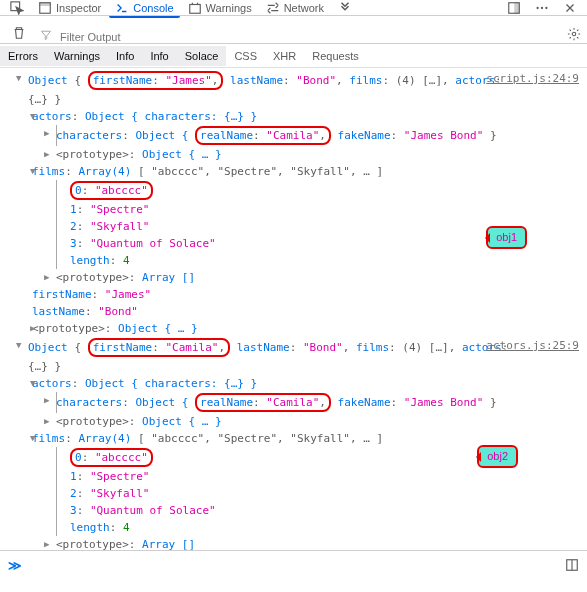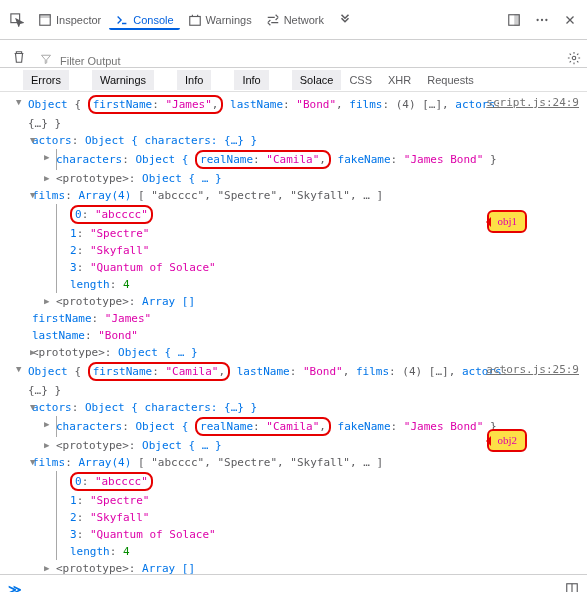--- a/index.html
+++ b/index.html
@@ -1,46 +1,46 @@
 <!DOCTYPE html>
 <html><head>
 <meta charset="utf-8">
 <style>
 * { box-sizing: border-box; margin: 0; padding: 0; }
 body { font-family: -apple-system, BlinkMacSystemFont, "Segoe UI", sans-serif; font-size: 11px; color: #0c0c0d; background: #fff; width: 587px; height: 592px; overflow: hidden; }
-.toolbar { display: flex; align-items: center; height: 40px; border-bottom: 1px solid #cfcfd0; padding: 0 4px; gap: 2px; }
+.toolbar { display: flex; align-items: center; height: 16px; border-bottom: 1px solid #cfcfd0; padding: 0 4px; gap: 2px; }
 .tool-btn { display: flex; align-items: center; gap: 4px; padding: 3px 6px; border-radius: 2px; cursor: pointer; color: #5c5c5f; }
 .tool-btn.active { color: #0060df; border-bottom: 2px solid #0060df; padding-bottom: 1px; }
 .tool-btn svg { width: 14px; height: 14px; }
 .spacer { flex: 1; }
 .filter-bar { display: flex; align-items: flex-end; height: 28px; border-bottom: 1px solid #cfcfd0; padding: 0 6px; gap: 8px; }
 .filter-input { flex: 1; border: none; outline: none; font-size: 11px; color: #737373; }
 .gear { color: #5c5c5f; }
 .cat-bar { display: flex; align-items: center; height: 24px; border-bottom: 1px solid #e0e0e0; padding: 0; gap: 0; font-size: 11px; }
 .cat { padding: 4px 8px; color: #5c5c5f; cursor: pointer; }
-.cat.sel { background: #ededf0; color: #0c0c0d; margin-left: 23px; }
+.cat.sel { background: #ededf0; color: #0c0c0d; }
 .console-body { height: calc(592px - 28px - 28px - 24px - 30px); overflow: auto; font-family: Menlo, Consolas, monospace; font-size: 11px; line-height: 15px; padding: 2px 0 0 0; position: relative; }
 .row { position: relative; padding: 1px 8px 1px 28px; }
 .arrow { position: absolute; left: 16px; color: #888; font-size: 9px; cursor: pointer; user-select: none; display: inline-block; width: 10px; }
 .arrow.down::before { content: "▼"; }
 .arrow.right::before { content: "▶"; }
 .indent1 { padding-left: 32px; }
 .indent1 .arrow { left: 30px; }
 .indent2 { padding-left: 56px; }
 .indent2 .arrow { left: 44px; }
 .indent3 { padding-left: 70px; }
 .bar { position: absolute; left: 56px; top: 0; bottom: 0; width: 1px; background: #a8a8a8; }
 .key { color: #0074e8; }
 .str { color: #dd00a9; }
 .num { color: #058b00; }
 .obj { color: #0074e8; }
 .gray { color: #5c5c5f; }
 .src { position: absolute; right: 8px; color: #737373; text-decoration: underline; font-size: 11px; }
 .hlbox { border: 2px solid #e60000; border-radius: 8px; padding: 0 3px; display: inline-block; }
-.annot { position: absolute; border: 2px solid #e60000; border-radius: 6px; background: #fde047; padding: 2px 8px; color: #dd00a9; font-family: Liberation Serif, serif; font-size: 11px; }
+.annot { position: absolute; border: 2px solid #e60000; border-radius: 6px; background: #5eead4; padding: 2px 8px; color: #dd00a9; font-family: Liberation Sans, sans-serif; font-size: 11px; margin-top: 40px; }
 .annot::before { content: ""; position: absolute; left: -8px; top: 50%; transform: translateY(-50%); border: 5px solid transparent; border-right-color: #e60000; }
 .input-bar { height: 30px; border-top: 1px solid #cfcfd0; display: flex; align-items: center; padding: 0 8px; gap: 6px; }
 .prompt { color: #0074e8; font-family: monospace; font-size: 13px; font-weight: bold; }
 .cmd-input { flex: 1; border: none; outline: none; font-family: Menlo, Consolas, monospace; font-size: 11px; }
 .panel-icon { color: #5c5c5f; }
 </style>
 </head>
 <body>
 
 <div class="toolbar">
@@ -176,21 +176,21 @@
 
   <div class="row indent1"><span class="arrow down"></span><span class="key">films</span><span class="gray">: </span><span class="obj">Array(4)</span> <span class="gray">[ "abcccc", "Spectre", "Skyfall", … ]</span></div>
   <div class="row indent3"><div class="bar"></div><span class="hlbox"><span class="key">0</span><span class="gray">: </span><span class="str">"abcccc"</span></span></div>
   <div class="row indent3"><div class="bar"></div><span class="key">1</span><span class="gray">: </span><span class="str">"Spectre"</span></div>
   <div class="row indent3"><div class="bar"></div><span class="key">2</span><span class="gray">: </span><span class="str">"Skyfall"</span></div>
   <div class="row indent3"><div class="bar"></div><span class="key">3</span><span class="gray">: </span><span class="str">"Quantum of Solace"</span></div>
   <div class="row indent3"><div class="bar"></div><span class="key">length</span><span class="gray">: </span><span class="num">4</span></div>
   <div class="row indent2"><span class="arrow right"></span><span class="gray">&lt;prototype&gt;</span><span class="gray">: </span><span class="obj">Array []</span></div>
 
   <div class="annot" style="top:118px; right:60px;">obj1</div>
-  <div class="annot" style="top:337px; right:60px;">obj2</div>
+  <div class="annot" style="top:337px; right:69px;">obj2</div>
 </div>
 
 <div class="input-bar">
   <span class="prompt">≫</span>
   <input class="cmd-input" style="">
   <span class="panel-icon"><svg viewBox="0 0 16 16" width="14" height="14" fill="none" stroke="currentColor" stroke-width="1.3">
         <rect x="2" y="2" width="12" height="12"></rect>
         <line x1="8" y1="2" x2="8" y2="14"></line>
       </svg></span>
 </div>

